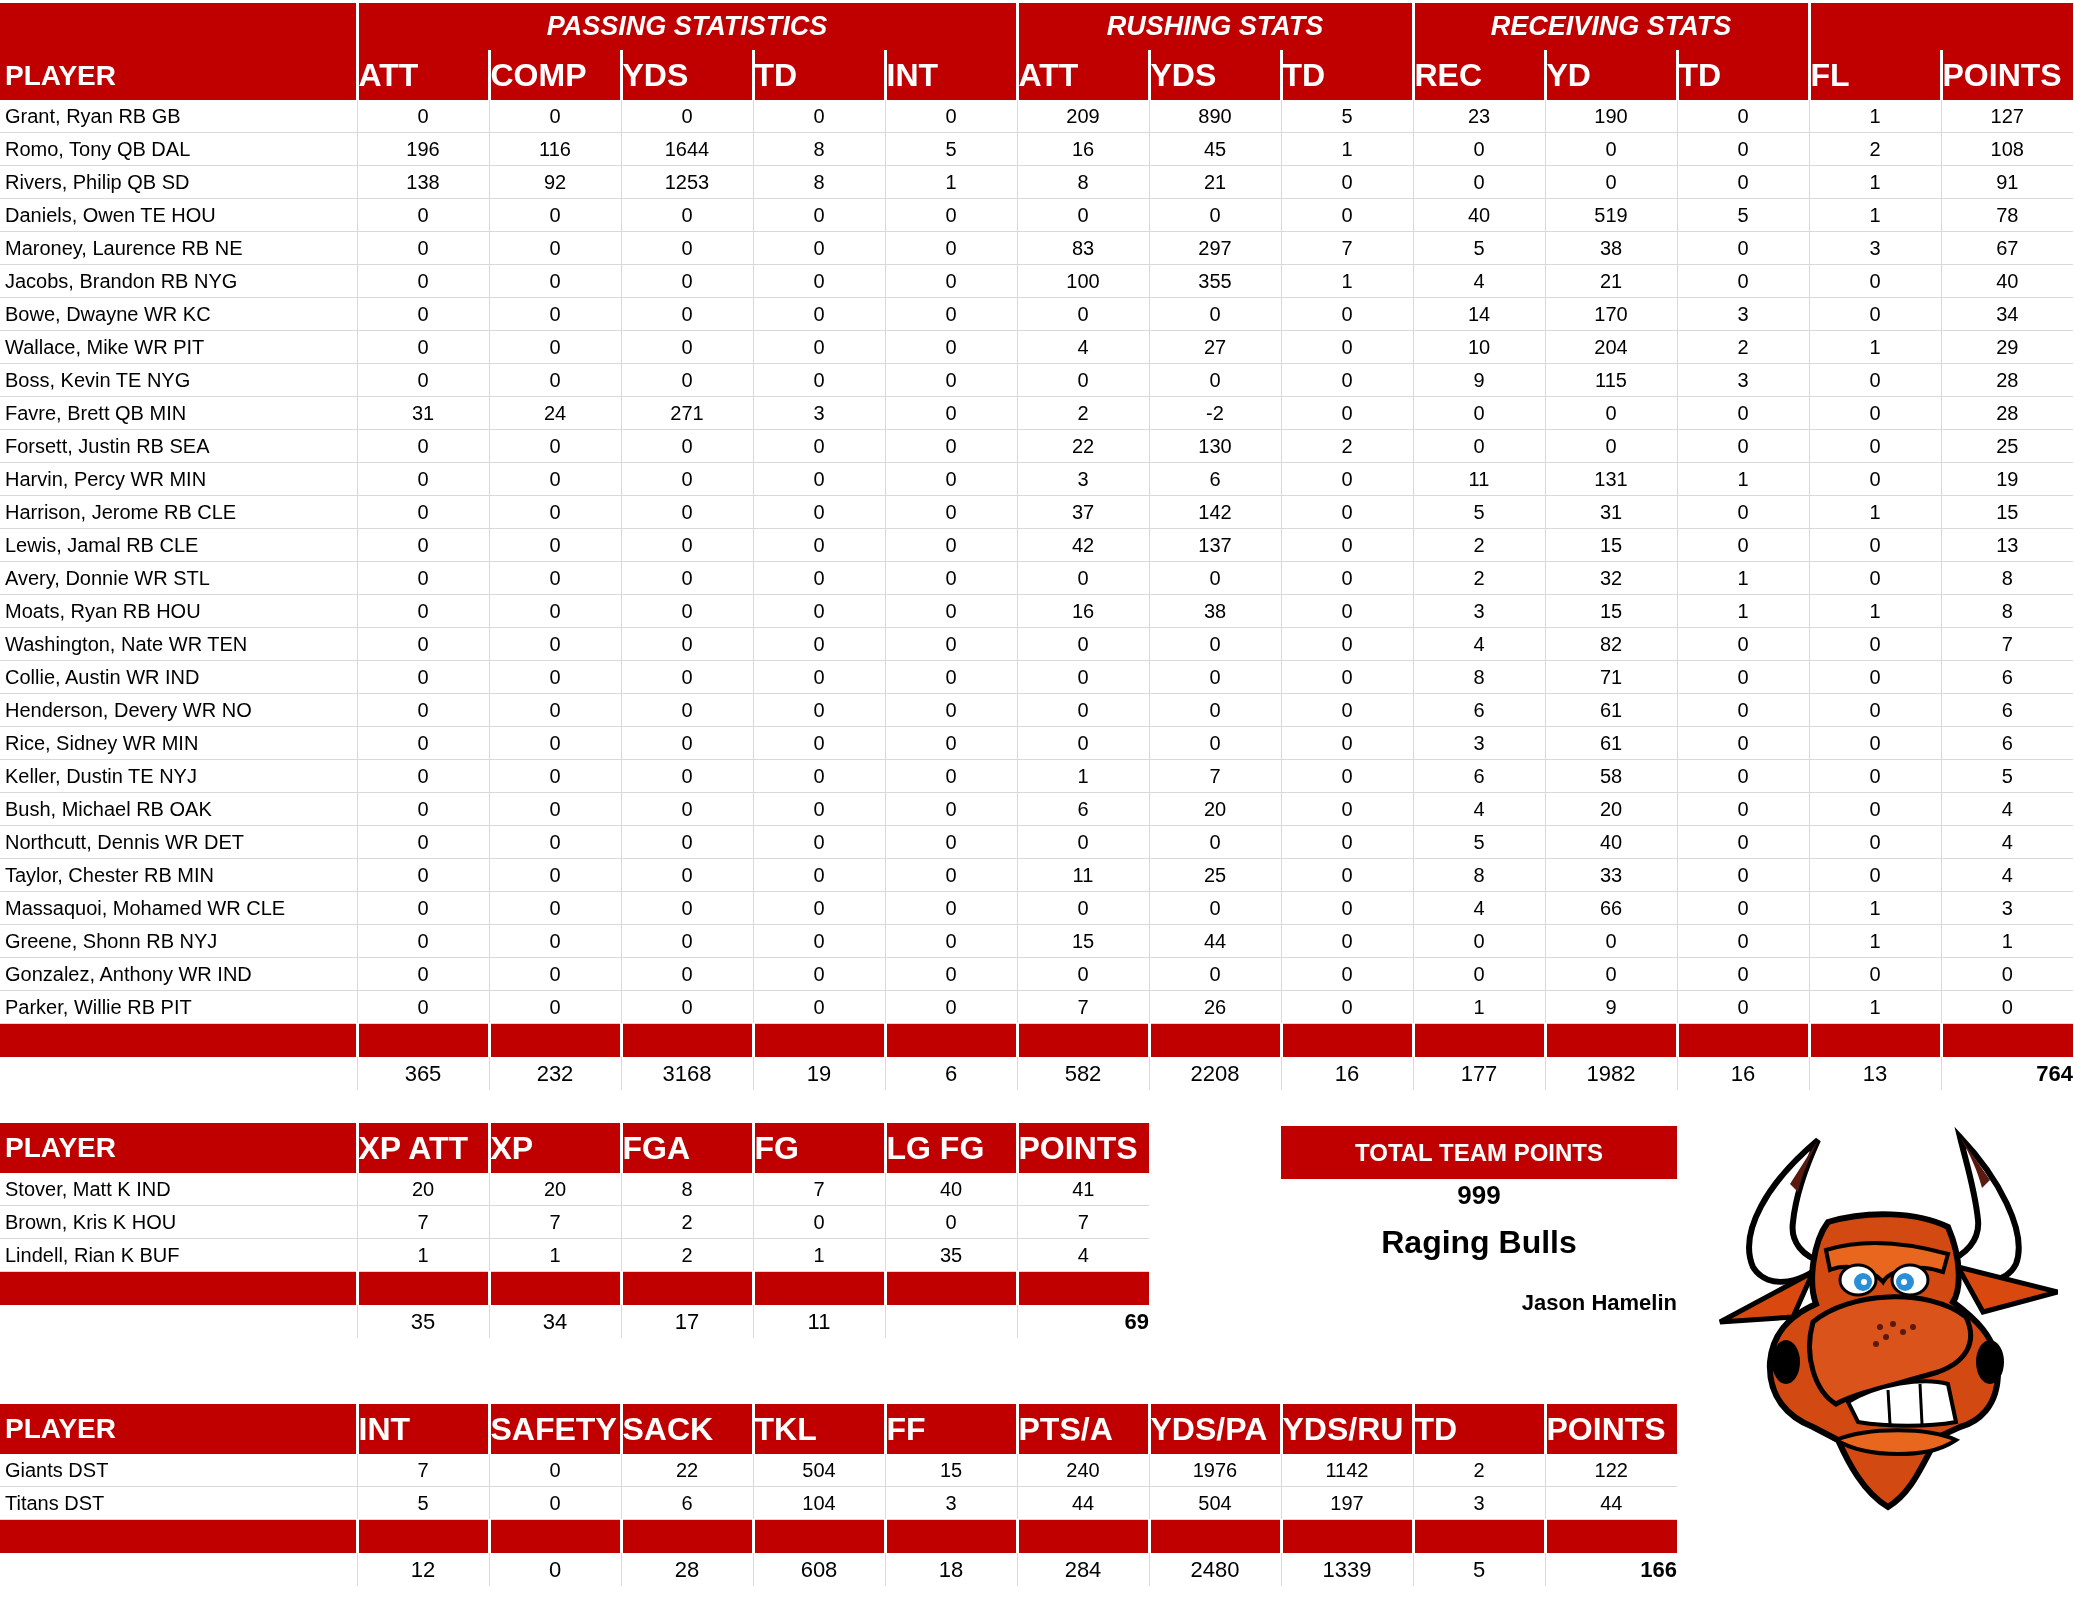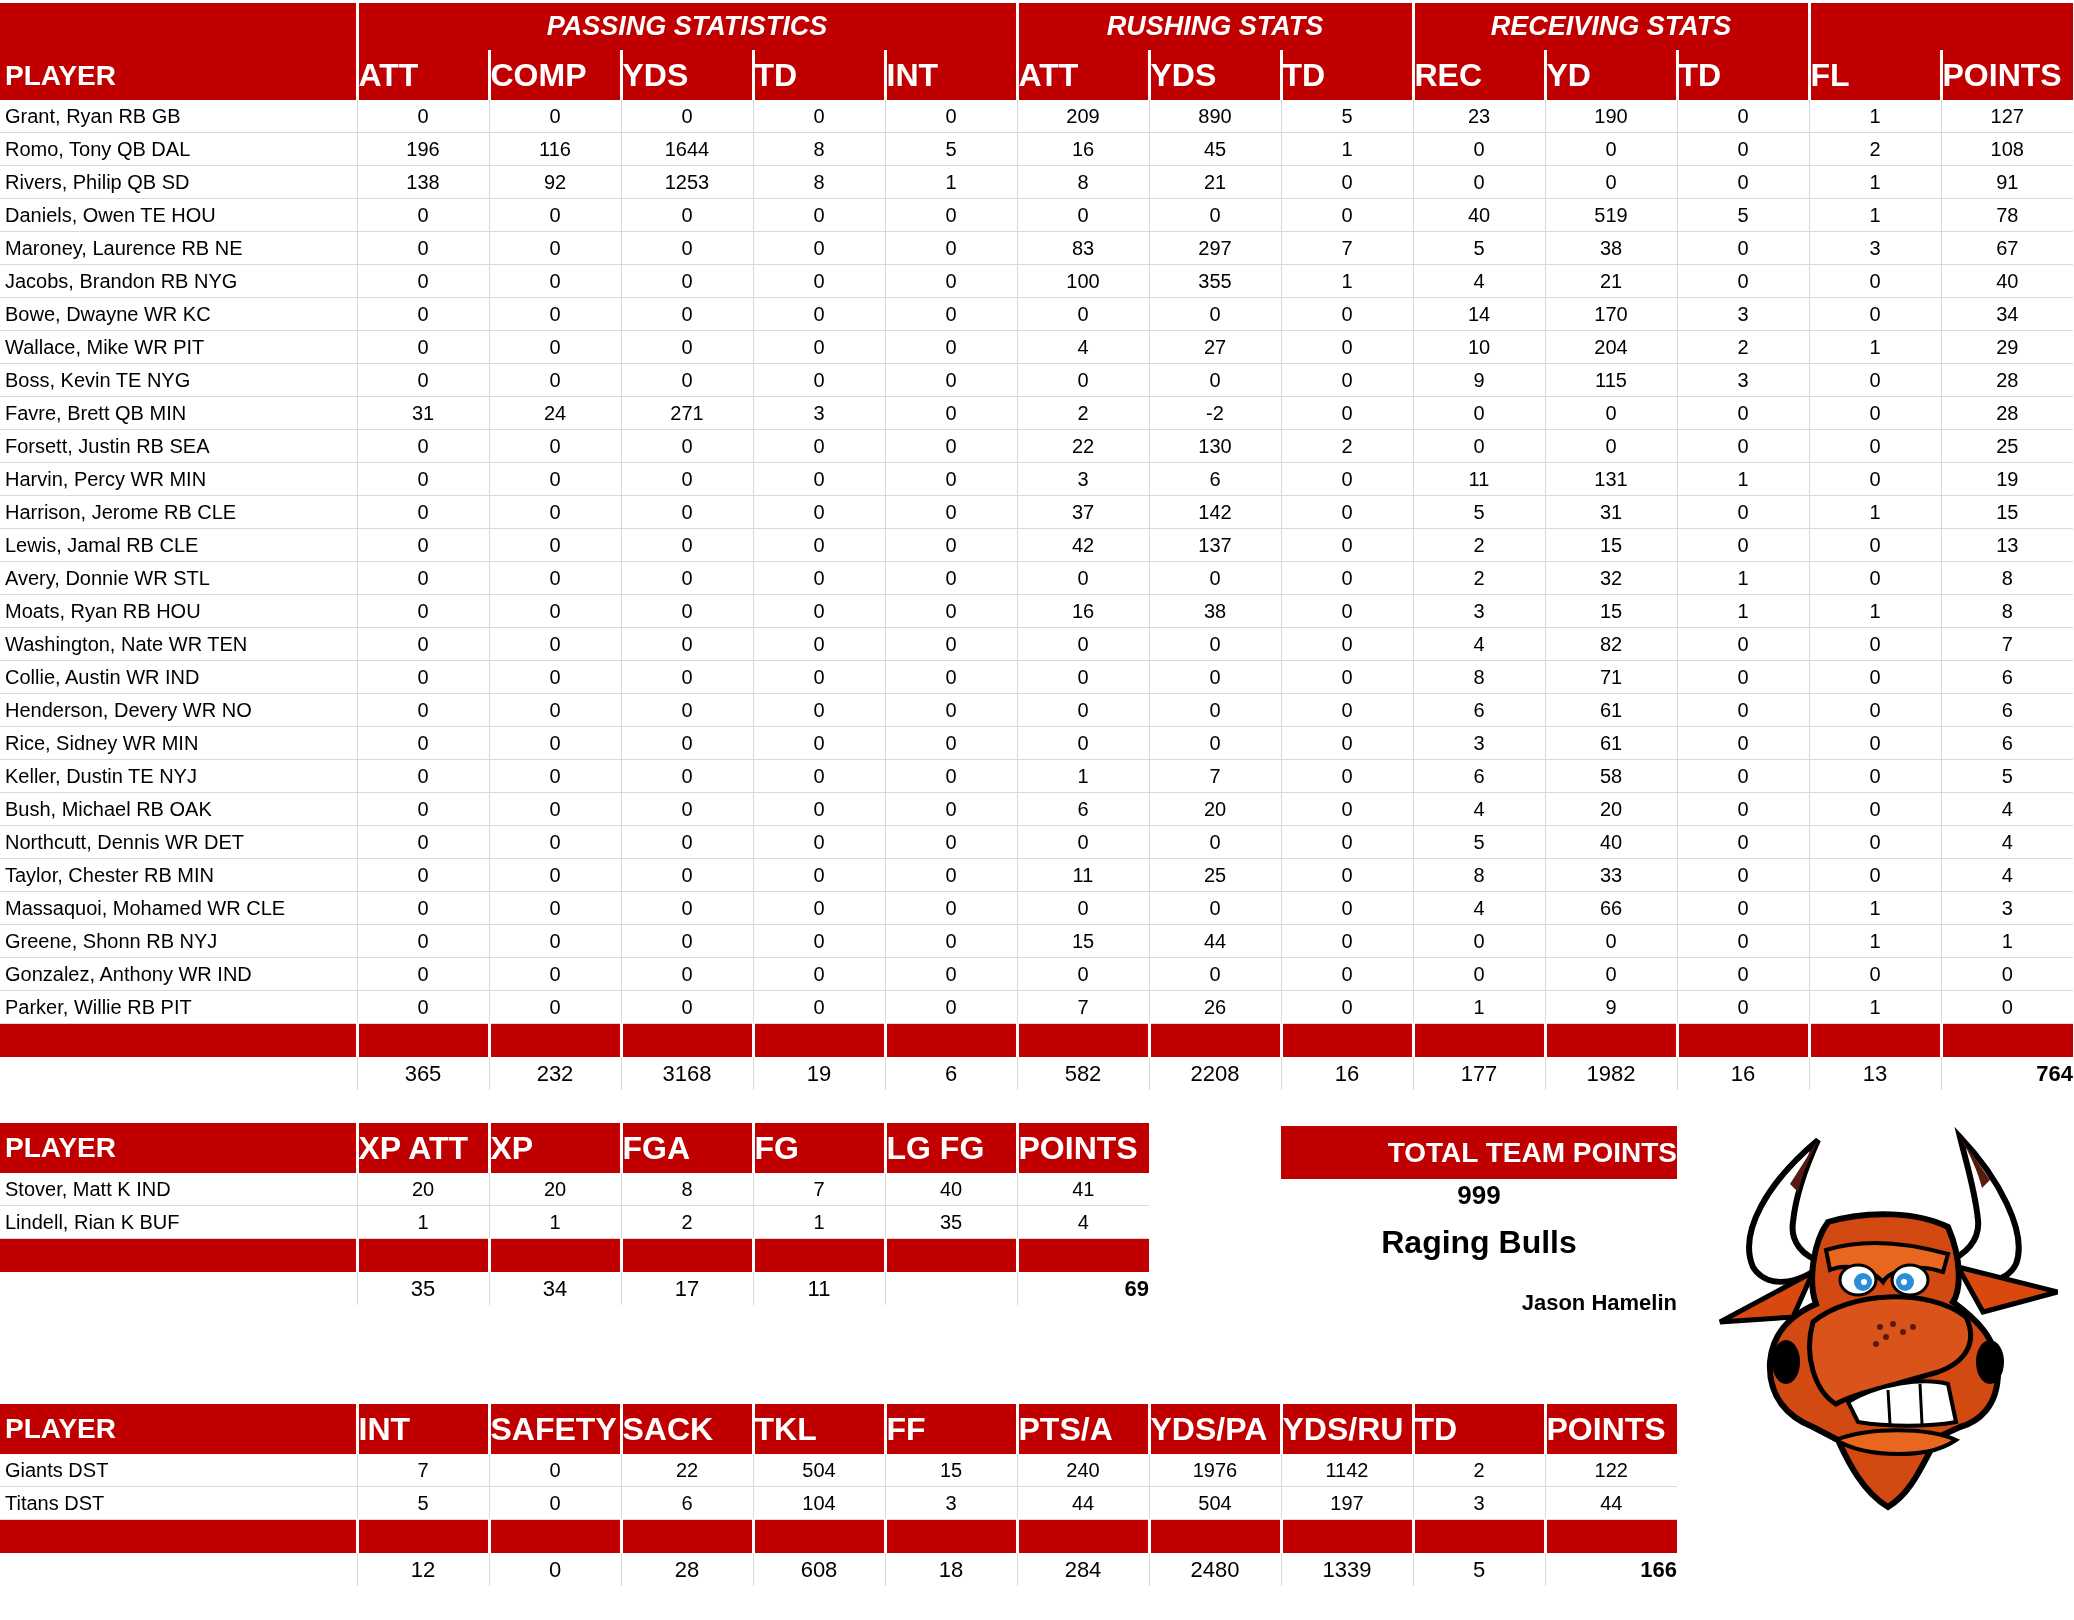--- a/index.html
+++ b/index.html
@@ -20,22 +20,22 @@
   .row td { height:32px; border-bottom:1px solid #d9d9d9; border-left:1px solid #d9d9d9;
             font-size:20px; text-align:center; vertical-align:middle; }
   .row td.pname { text-align:left; padding-left:5px; border-left:none;margin-top:40px; }
   .redbar td { height:33px; background:#c00000; border-left:3px solid #fff; }
   .redbar td:first-child { border-left:none; }
   .tot td { height:33px; font-size:22px; text-align:center; vertical-align:middle;
             border-left:1px solid #d9d9d9; }
   .tot td:first-child { border-left:none; }
   .tot td.bold { font-weight:bold;text-align:right; }
   .team-box { position:absolute; left:1281px; top:1126px; width:396px; height:53px;
-              background:#c00000; color:#fff; font-weight:bold; font-size:28px;
-              text-align:right; line-height:53px; }
+              background:#c00000; color:#fff; font-weight:bold; font-size:24px;
+              text-align:center; line-height:53px; }
   .team-pts { position:absolute; left:1281px; top:1180px; width:396px; text-align:center;
               font-weight:bold; font-size:26px; }
   .team-name { position:absolute; left:1281px; top:1224px; width:396px; text-align:center;
                font-weight:bold; font-size:32px; }
   .team-owner { position:absolute; left:1281px; top:1290px; width:396px; text-align:right;
                 font-weight:bold; font-size:22px; }
   .logo { position:absolute; left:1698px; top:1122px; width:360px; height:390px; }
 </style>
 </head>
 <body>
@@ -590,20 +590,29 @@
       <tr class="row">
         <td class="pname">Stover, Matt K IND</td>
         <td>20</td>
         <td>20</td>
         <td>8</td>
         <td>7</td>
         <td>40</td>
         <td>41</td>
       </tr>
       <tr class="row">
+        <td class="pname">Brown, Kris K HOU</td>
+        <td>7</td>
+        <td>7</td>
+        <td>2</td>
+        <td>0</td>
+        <td>0</td>
+        <td>7</td>
+      </tr>
+      <tr class="row">
         <td class="pname">Lindell, Rian K BUF</td>
         <td>1</td>
         <td>1</td>
         <td>2</td>
         <td>1</td>
         <td>35</td>
         <td>4</td>
       </tr>
       <tr class="redbar">
         <td></td>

